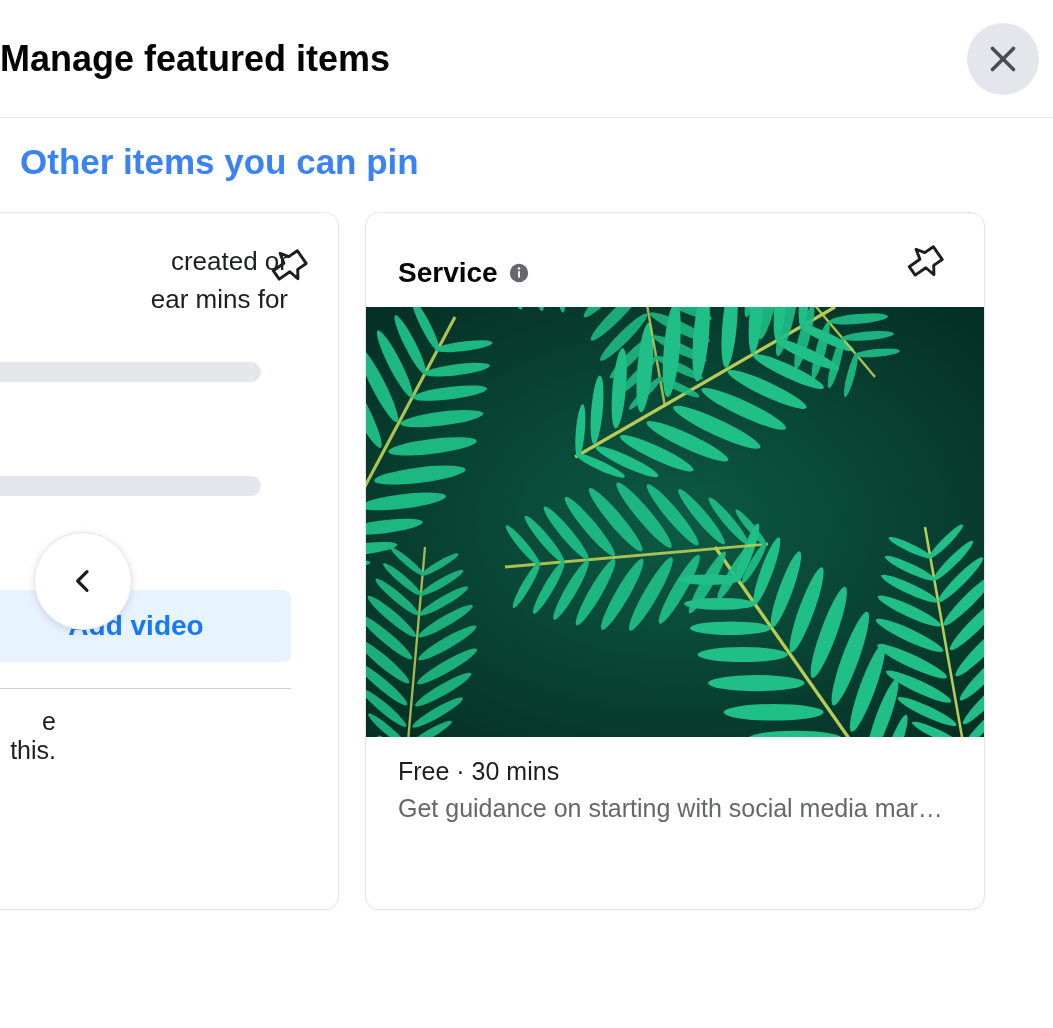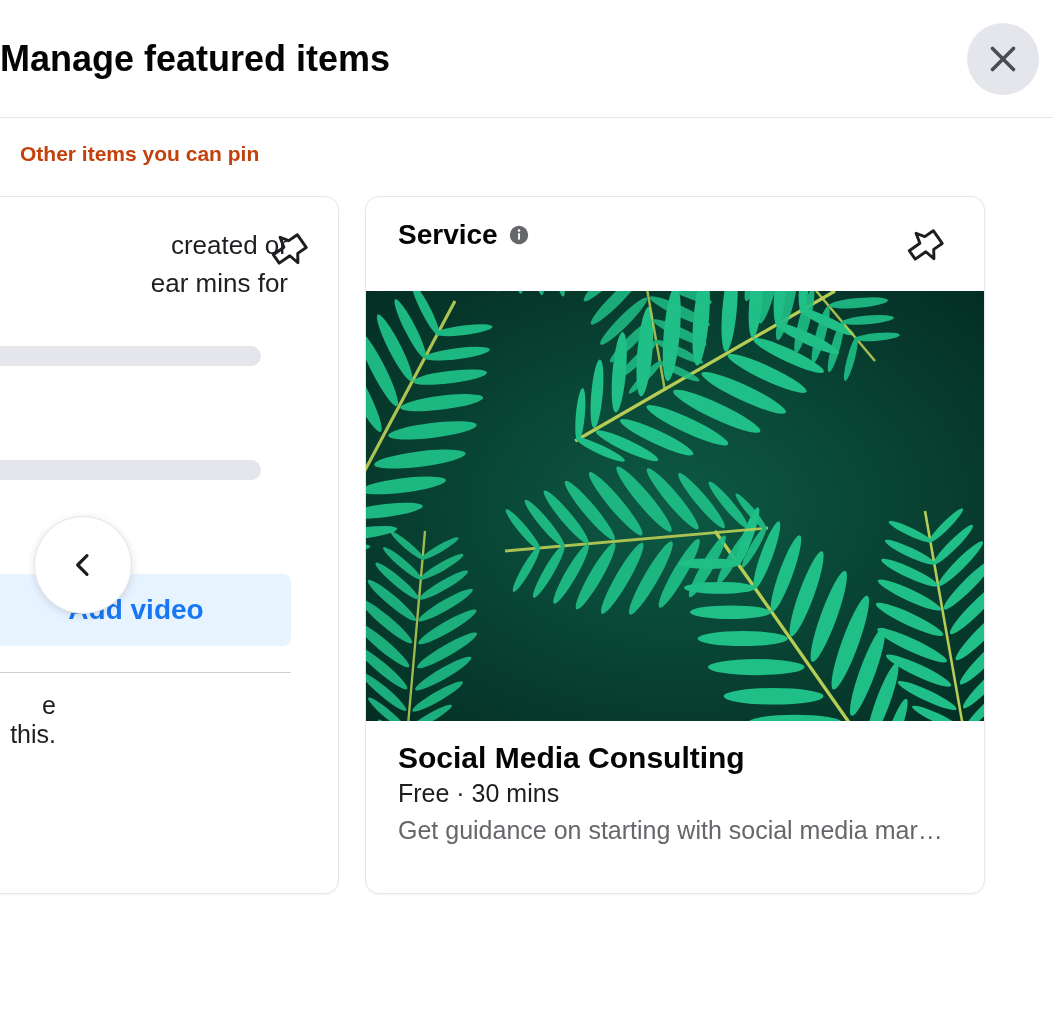--- a/index.html
+++ b/index.html
@@ -36,23 +36,23 @@
     align-items: center;
     justify-content: center;
     cursor: pointer;
   }
   .close-btn svg { width: 36px; height: 36px; }
 
   .section {
     padding: 24px 20px 20px 20px;
   }
   .section-title {
-    font-size: 21px;
+    font-size: 35px;
     font-weight: 700;
-    color: #c2410c;
+    color: #3b82f6;
     margin-bottom: 6px;
   }
   .section-desc {
     font-size: 27px;
     color: #65676b;
     line-height: 1.25;
     max-width: 1000px;
   }
 
   .cards-row {
@@ -79,21 +79,21 @@
     border-top-left-radius: 0;
     border-bottom-left-radius: 0;
   }
   .card-right {
     width: 620px;
     height: 698px;
   }
   .card-header {
     display: flex;
     justify-content: space-between;
-    align-items: flex-start;
+    align-items: flex-end;
     padding: 22px 32px 0 32px;
   }
   .card-label-wrap { display: flex; align-items: center; gap: 10px; }
   .card-label {
     font-size: 28px;
     font-weight: 700;
     color: #050505;
   }
   .info-icon {
     width: 22px; height: 22px;
@@ -317,20 +317,19 @@
           <use href="#frond" transform="translate(470,0) rotate(60) scale(1.25)"></use>
           <use href="#frond" transform="translate(350,240) rotate(-35) scale(1.3)"></use>
           <use href="#frond" transform="translate(140,260) rotate(-95) scale(1.1)" opacity="0.92"></use>
           <use href="#frond" transform="translate(560,220) rotate(-10) scale(1.0)"></use>
           <use href="#frond" transform="translate(300,100) rotate(170) scale(0.95)" opacity="0.85"></use>
           <use href="#frond" transform="translate(60,240) rotate(5) scale(0.9)" opacity="0.88"></use>
           <use href="#frond" transform="translate(510,70) rotate(140) scale(0.95)" opacity="0.9"></use>
         </svg>
       </div>
       <div class="service-body">
-        <div class="service-title">Social Media Consulting</div>
         <div class="service-meta">Free · 30 mins</div>
         <div class="service-desc">Get guidance on starting with social media marketing and advertising</div>
       </div>
     </div>
 
   </div>
 </div>
 
 </body></html>

